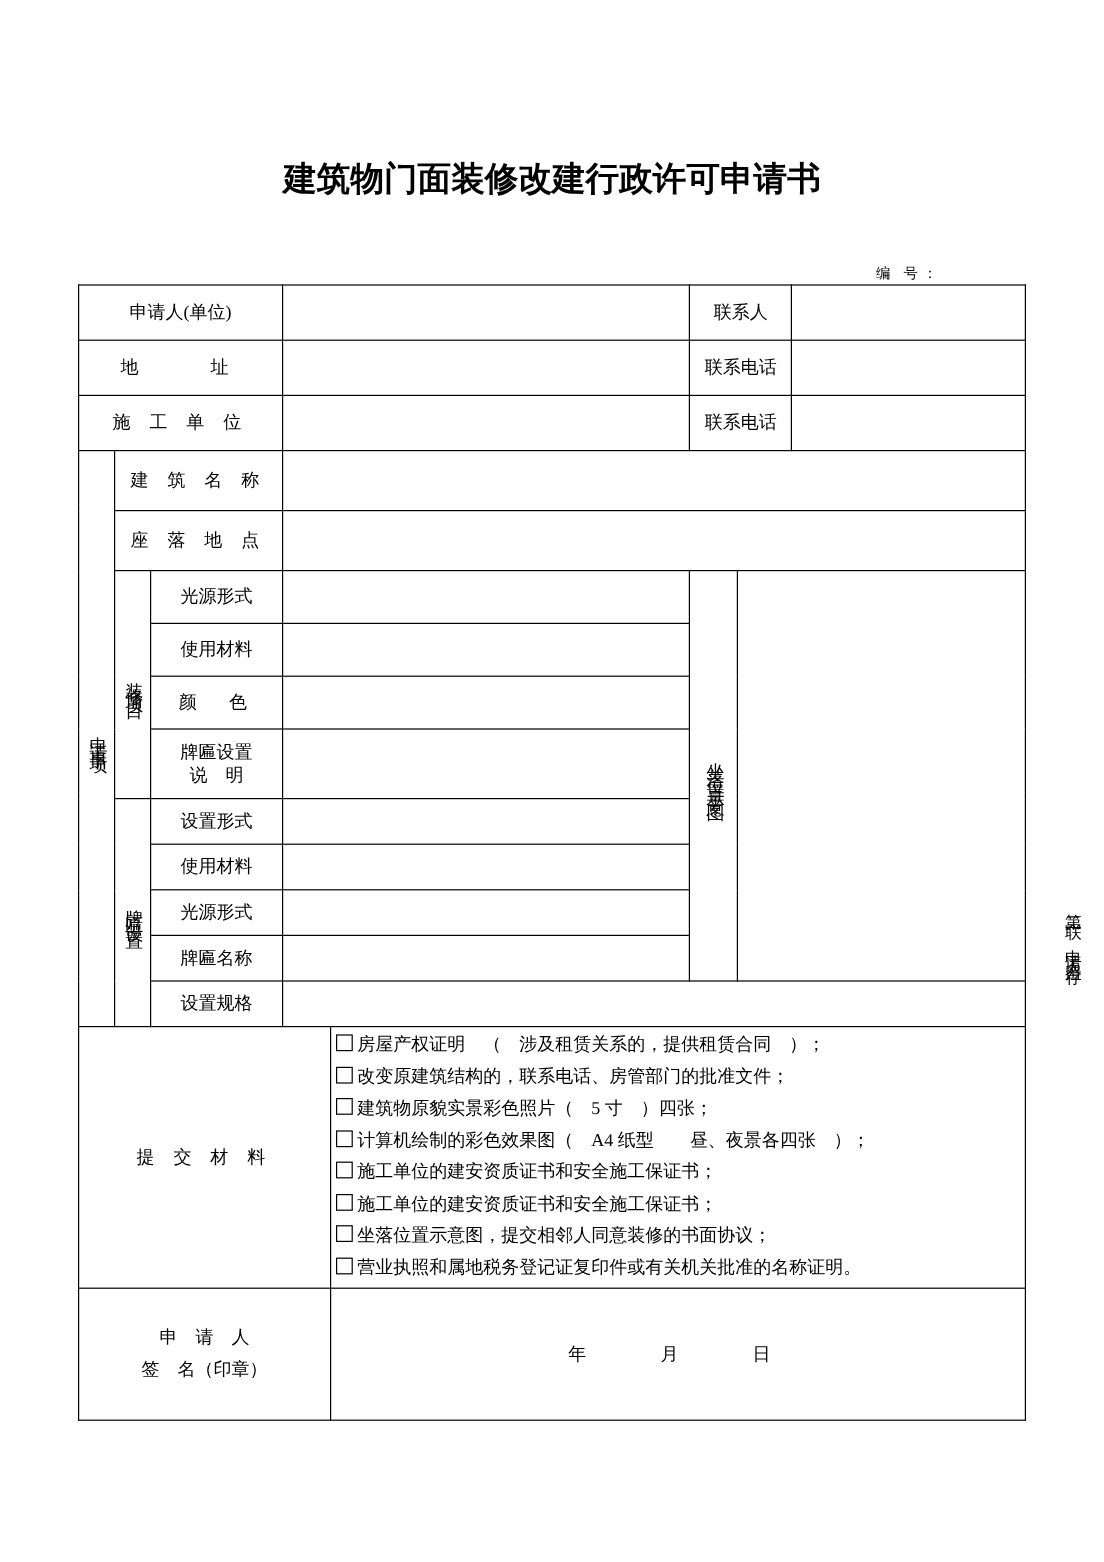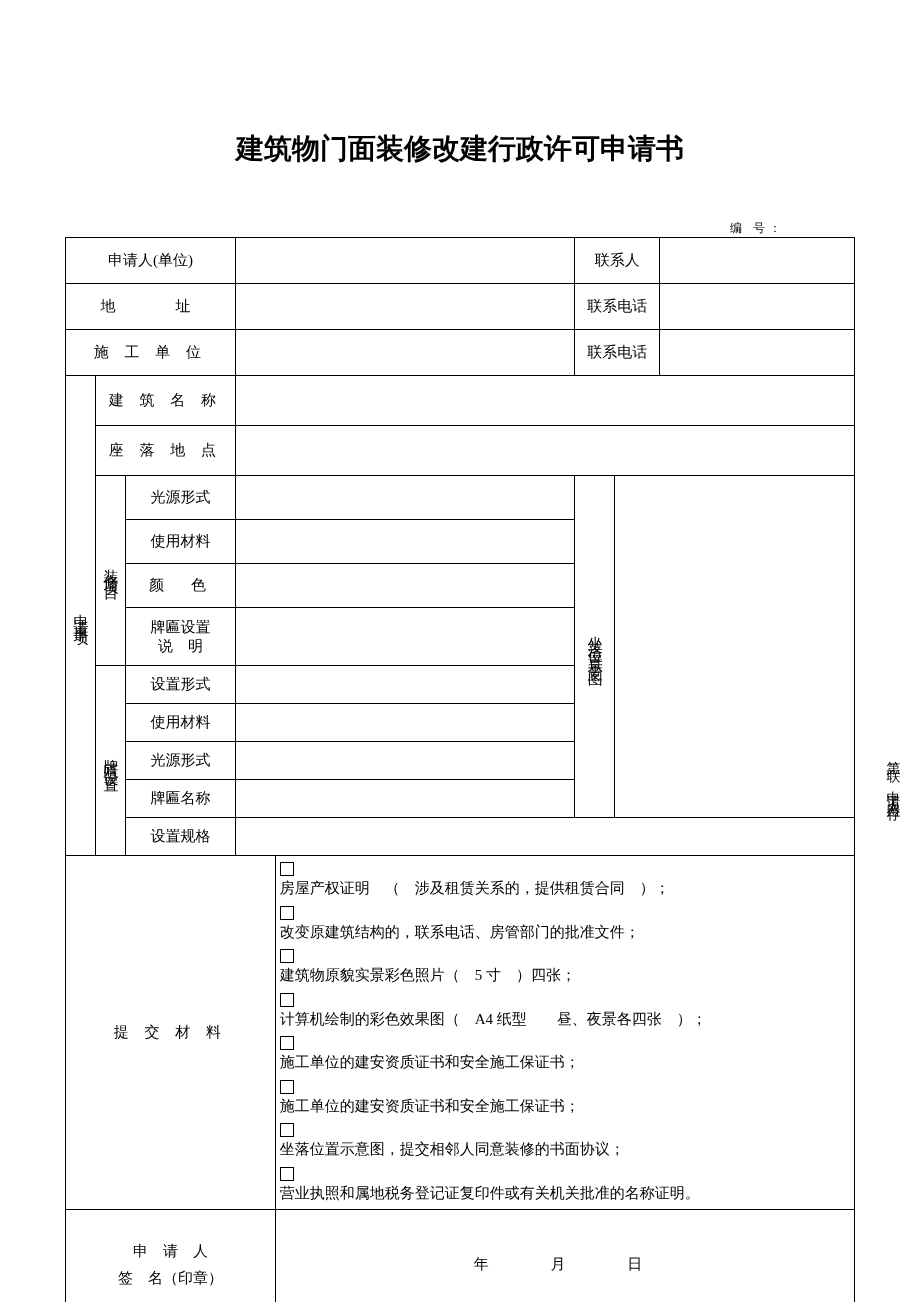--- a/index.html
+++ b/index.html
@@ -49,21 +49,20 @@
     .materials {
       text-align: left;
       font-size: 14px;
       line-height: 1.7;
       padding: 8px 4px 8px 4px;
     }
     .materials .row {
       display: flex;
       align-items: flex-start;
       margin: 1px 0;
-      flex-direction: column;
     }
     .cb {
       display: inline-block;
       width: 14px;
       height: 14px;
       border: 1.2px solid #000;
       margin-right: 4px;
       margin-top: 3px;
       flex: none;
     }

